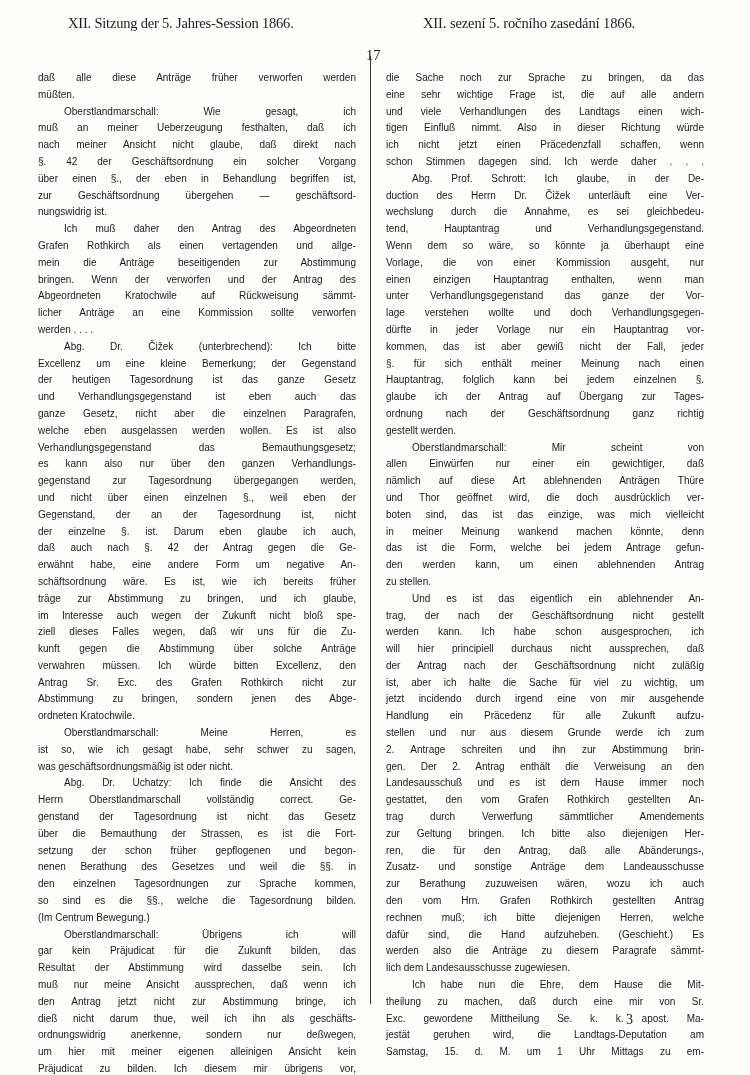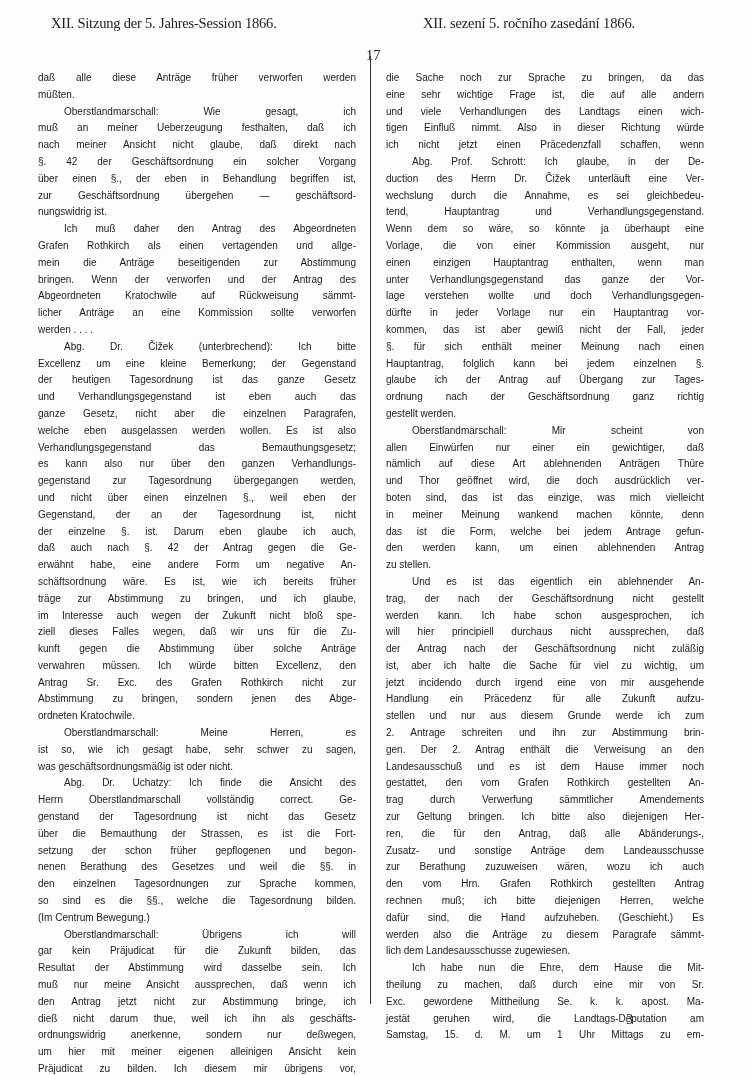--- a/index.html
+++ b/index.html
@@ -1,21 +1,21 @@
 <!DOCTYPE html>
 <html><head>
   <meta charset="utf-8">
   <style>
     html, body { margin: 0; padding: 0; background: #ffffff; }
     body { width: 750px; height: 1075px; position: relative; overflow: hidden;
       font-family: "DejaVu Serif", "Liberation Serif", serif; color: #1c1c1c; }
     .page { position: absolute; left: 0; top: 0; width: 750px; height: 1075px; background: #fdfdfc; }
     .running-head { position: absolute; top: 15px; left: 40px; width: 680px; height: 22px;
       font-family: "Liberation Serif", serif; font-size: 14.5px; color: #222; }
-    .rh-left { position: absolute; left: 11px; top: 0; white-space: nowrap; letter-spacing: -0.2px; }
+    .rh-left { position: absolute; left: 28px; top: 0; white-space: nowrap; letter-spacing: -0.2px; }
     .rh-num { position: absolute; left: 326px; top: 0; margin-top: 32px; }
     .rh-right { position: absolute; left: 383px; top: 0; white-space: nowrap; letter-spacing: -0.1px; }
     .col { position: absolute; top: 70px; width: 318px;
       font-family: Liberation Sans, sans-serif; font-size: 10px; line-height: 16.8px; color: #1a1a1a; }
     .col-left { left: 38px; }
     .col-right { left: 386px; }
     .divider { position: absolute; left: 370px; top: 56px; width: 1px; height: 948px; background: #333; }
     .line { display: block; text-align: justify; text-align-last: justify; white-space: nowrap; height: 16.8px; overflow: visible; }
     .line.last { text-align-last: left; }
     .line.indent { padding-left: 26px; }
@@ -93,20 +93,21 @@
       <span class="line">um hier mit meiner eigenen alleinigen Ansicht kein</span>
       <span class="line">Präjudicat zu bilden. Ich diesem mir übrigens vor,</span>
     </div>
   <div class="divider"></div>
   <div class="col col-right" id="col-right">
       <span class="line">die Sache noch zur Sprache zu bringen, da das</span>
       <span class="line">eine sehr wichtige Frage ist, die auf alle andern</span>
       <span class="line">und viele Verhandlungen des Landtags einen wich-</span>
       <span class="line">tigen Einfluß nimmt. Also in dieser Richtung würde</span>
       <span class="line">ich nicht jetzt einen Präcedenzfall schaffen, wenn</span>
+      <span class="line">schon Stimmen dagegen sind. Ich werde daher . . .</span>
       <span class="line indent">Abg. Prof. Schrott: Ich glaube, in der De-</span>
       <span class="line">duction des Herrn Dr. Čižek unterläuft eine Ver-</span>
       <span class="line">wechslung durch die Annahme, es sei gleichbedeu-</span>
       <span class="line">tend, Hauptantrag und Verhandlungsgegenstand.</span>
       <span class="line">Wenn dem so wäre, so könnte ja überhaupt eine</span>
       <span class="line">Vorlage, die von einer Kommission ausgeht, nur</span>
       <span class="line">einen einzigen Hauptantrag enthalten, wenn man</span>
       <span class="line">unter Verhandlungsgegenstand das ganze der Vor-</span>
       <span class="line">lage verstehen wollte und doch Verhandlungsgegen-</span>
       <span class="line">dürfte in jeder Vorlage nur ein Hauptantrag vor-</span>

